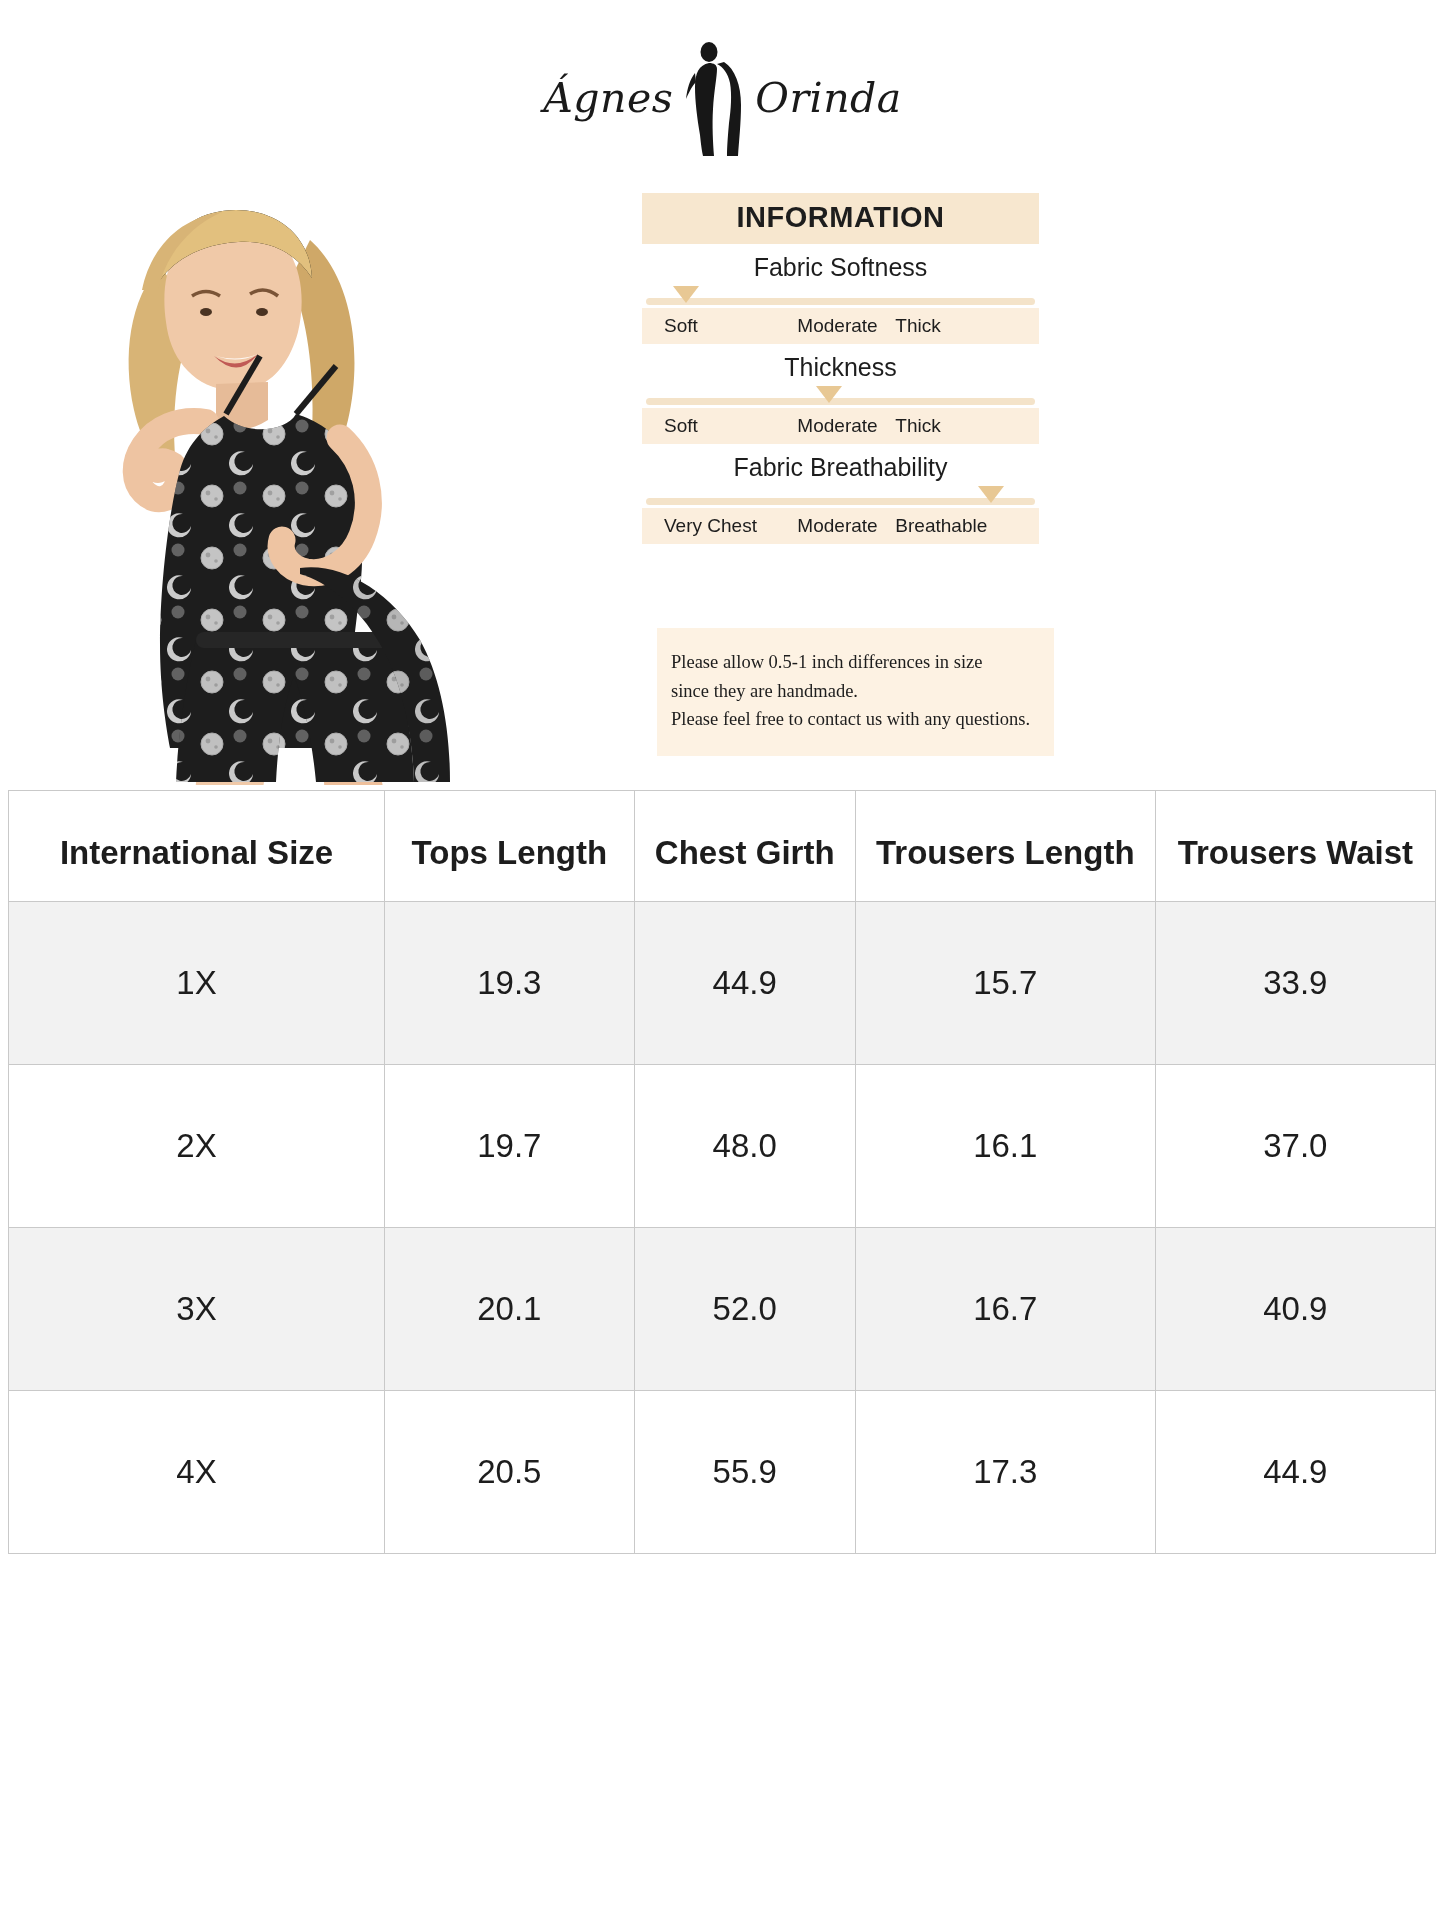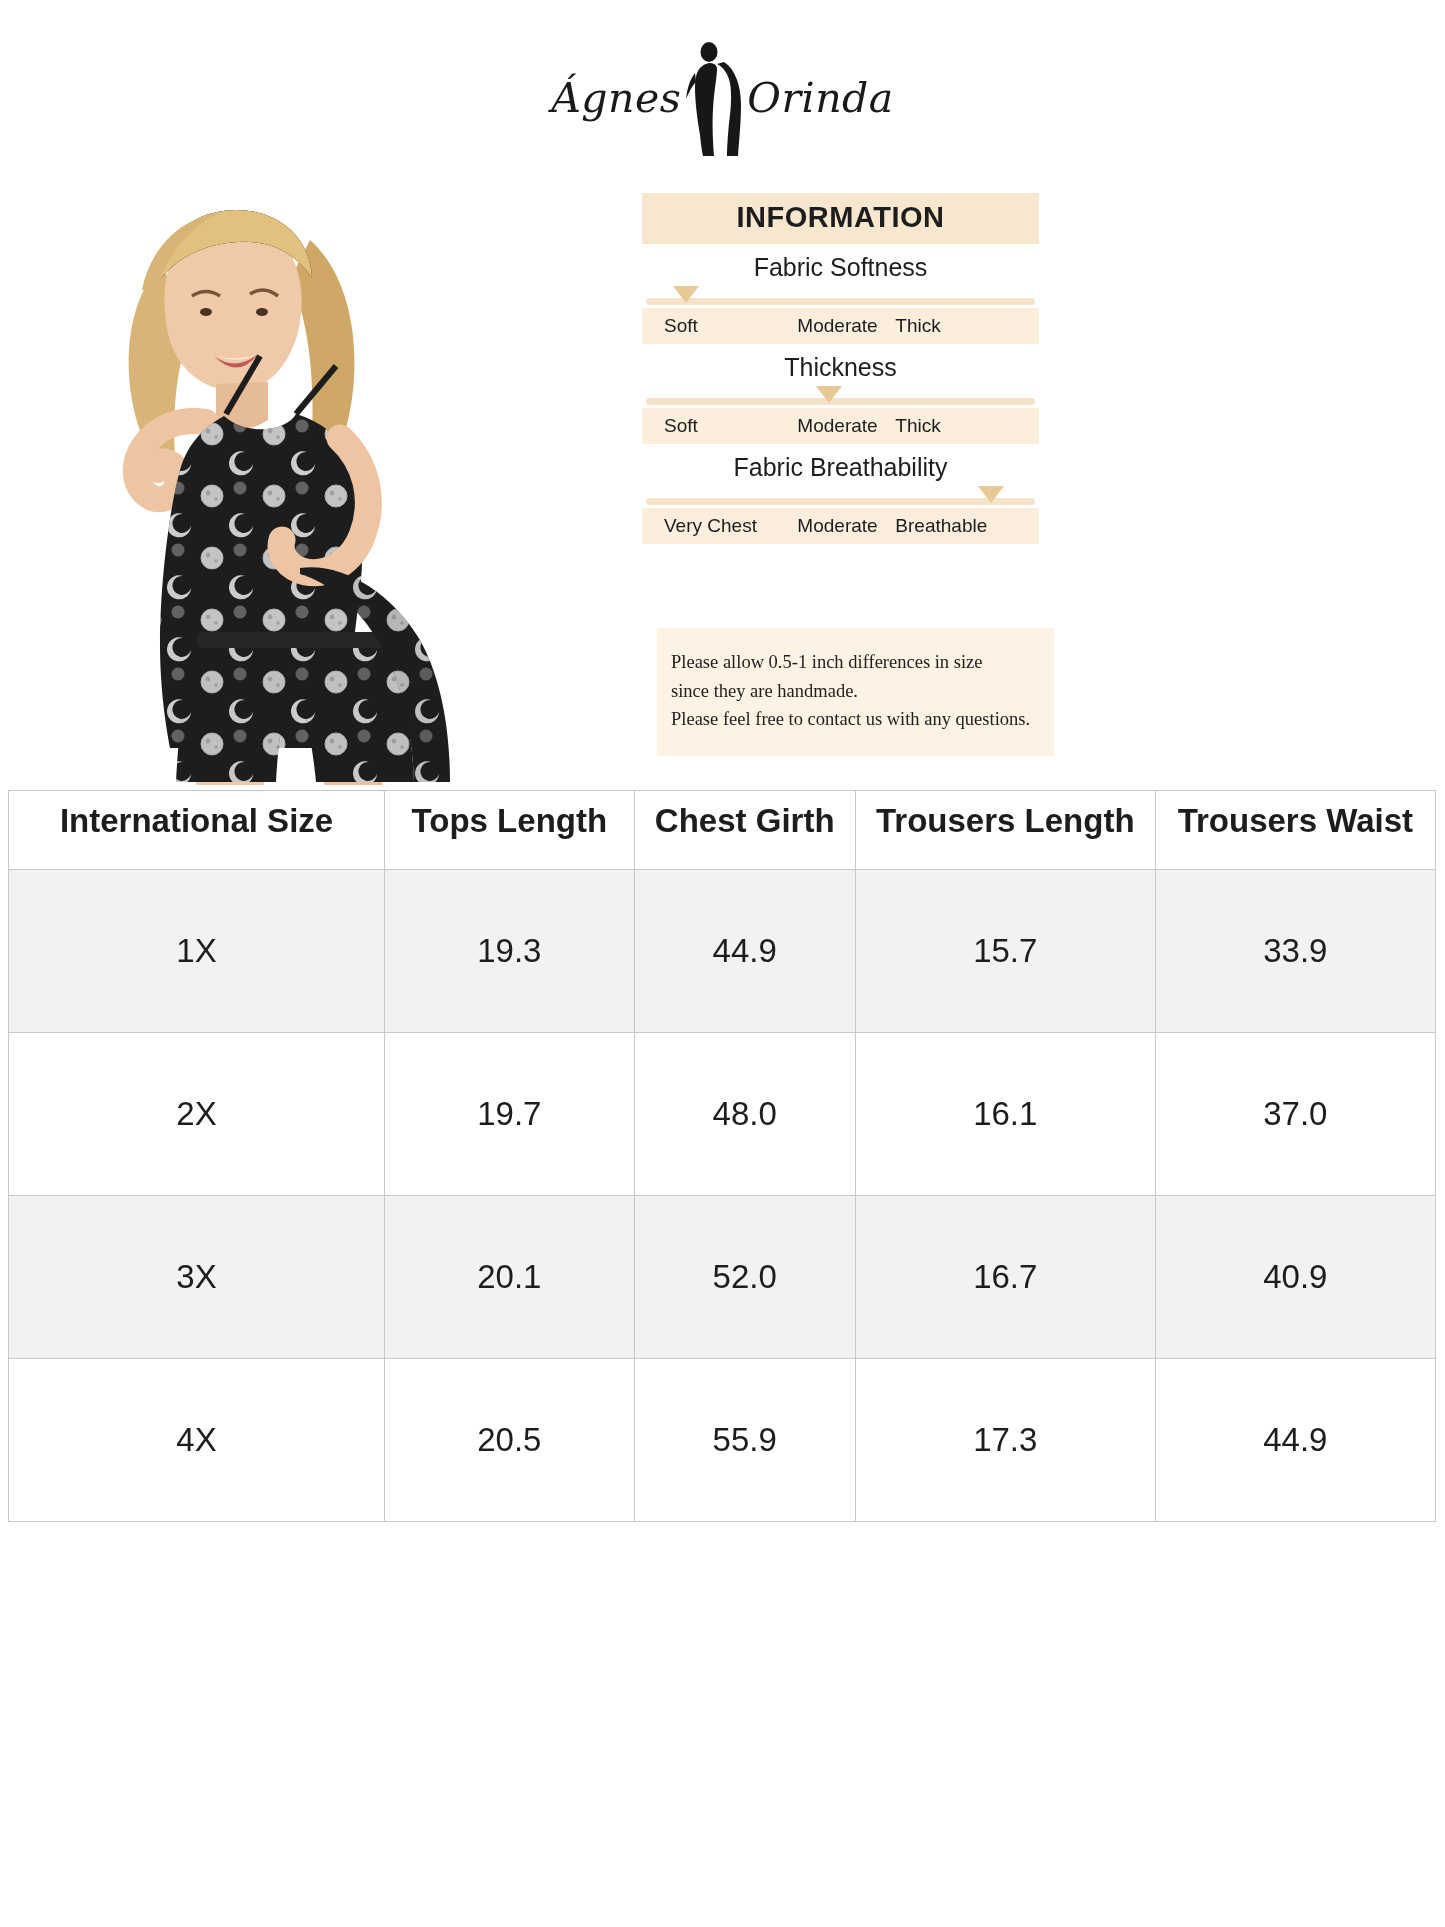--- a/index.html
+++ b/index.html
@@ -25,21 +25,21 @@
     width: 100%;
     height: 140px;
     display: flex;
     align-items: center;
     justify-content: center;
   }
   .brand-inner {
     display: flex;
     align-items: center;
     justify-content: center;
-    gap: 0;
+    gap: 8px;
   }
   .brand-word {
     font-family: "DejaVu Serif", serif;
     font-size: 41px;
     font-style: italic;
     color: #1a1a1a;
     letter-spacing: 0.5px;
     line-height: 1;
   }
   .brand-figure {
@@ -144,21 +144,21 @@
   }
   .size-table th, .size-table td {
     border: 1px solid #c9c9c9;
     text-align: center;
     color: #1d1d1d;
   }
   .size-table th {
     font-size: 33px;
     font-weight: bold;
     line-height: 1.22;
-    padding: 10px 4px 28px;
+    padding: 42px 4px 28px;
     background: #ffffff;
   }
   .size-table td {
     font-size: 33px;
     font-weight: normal;
     height: 163px;
   }
   .size-table tbody tr:nth-child(odd) td { background: #f2f2f2; }
   .size-table tbody tr:nth-child(even) td { background: #ffffff; }
 </style>

